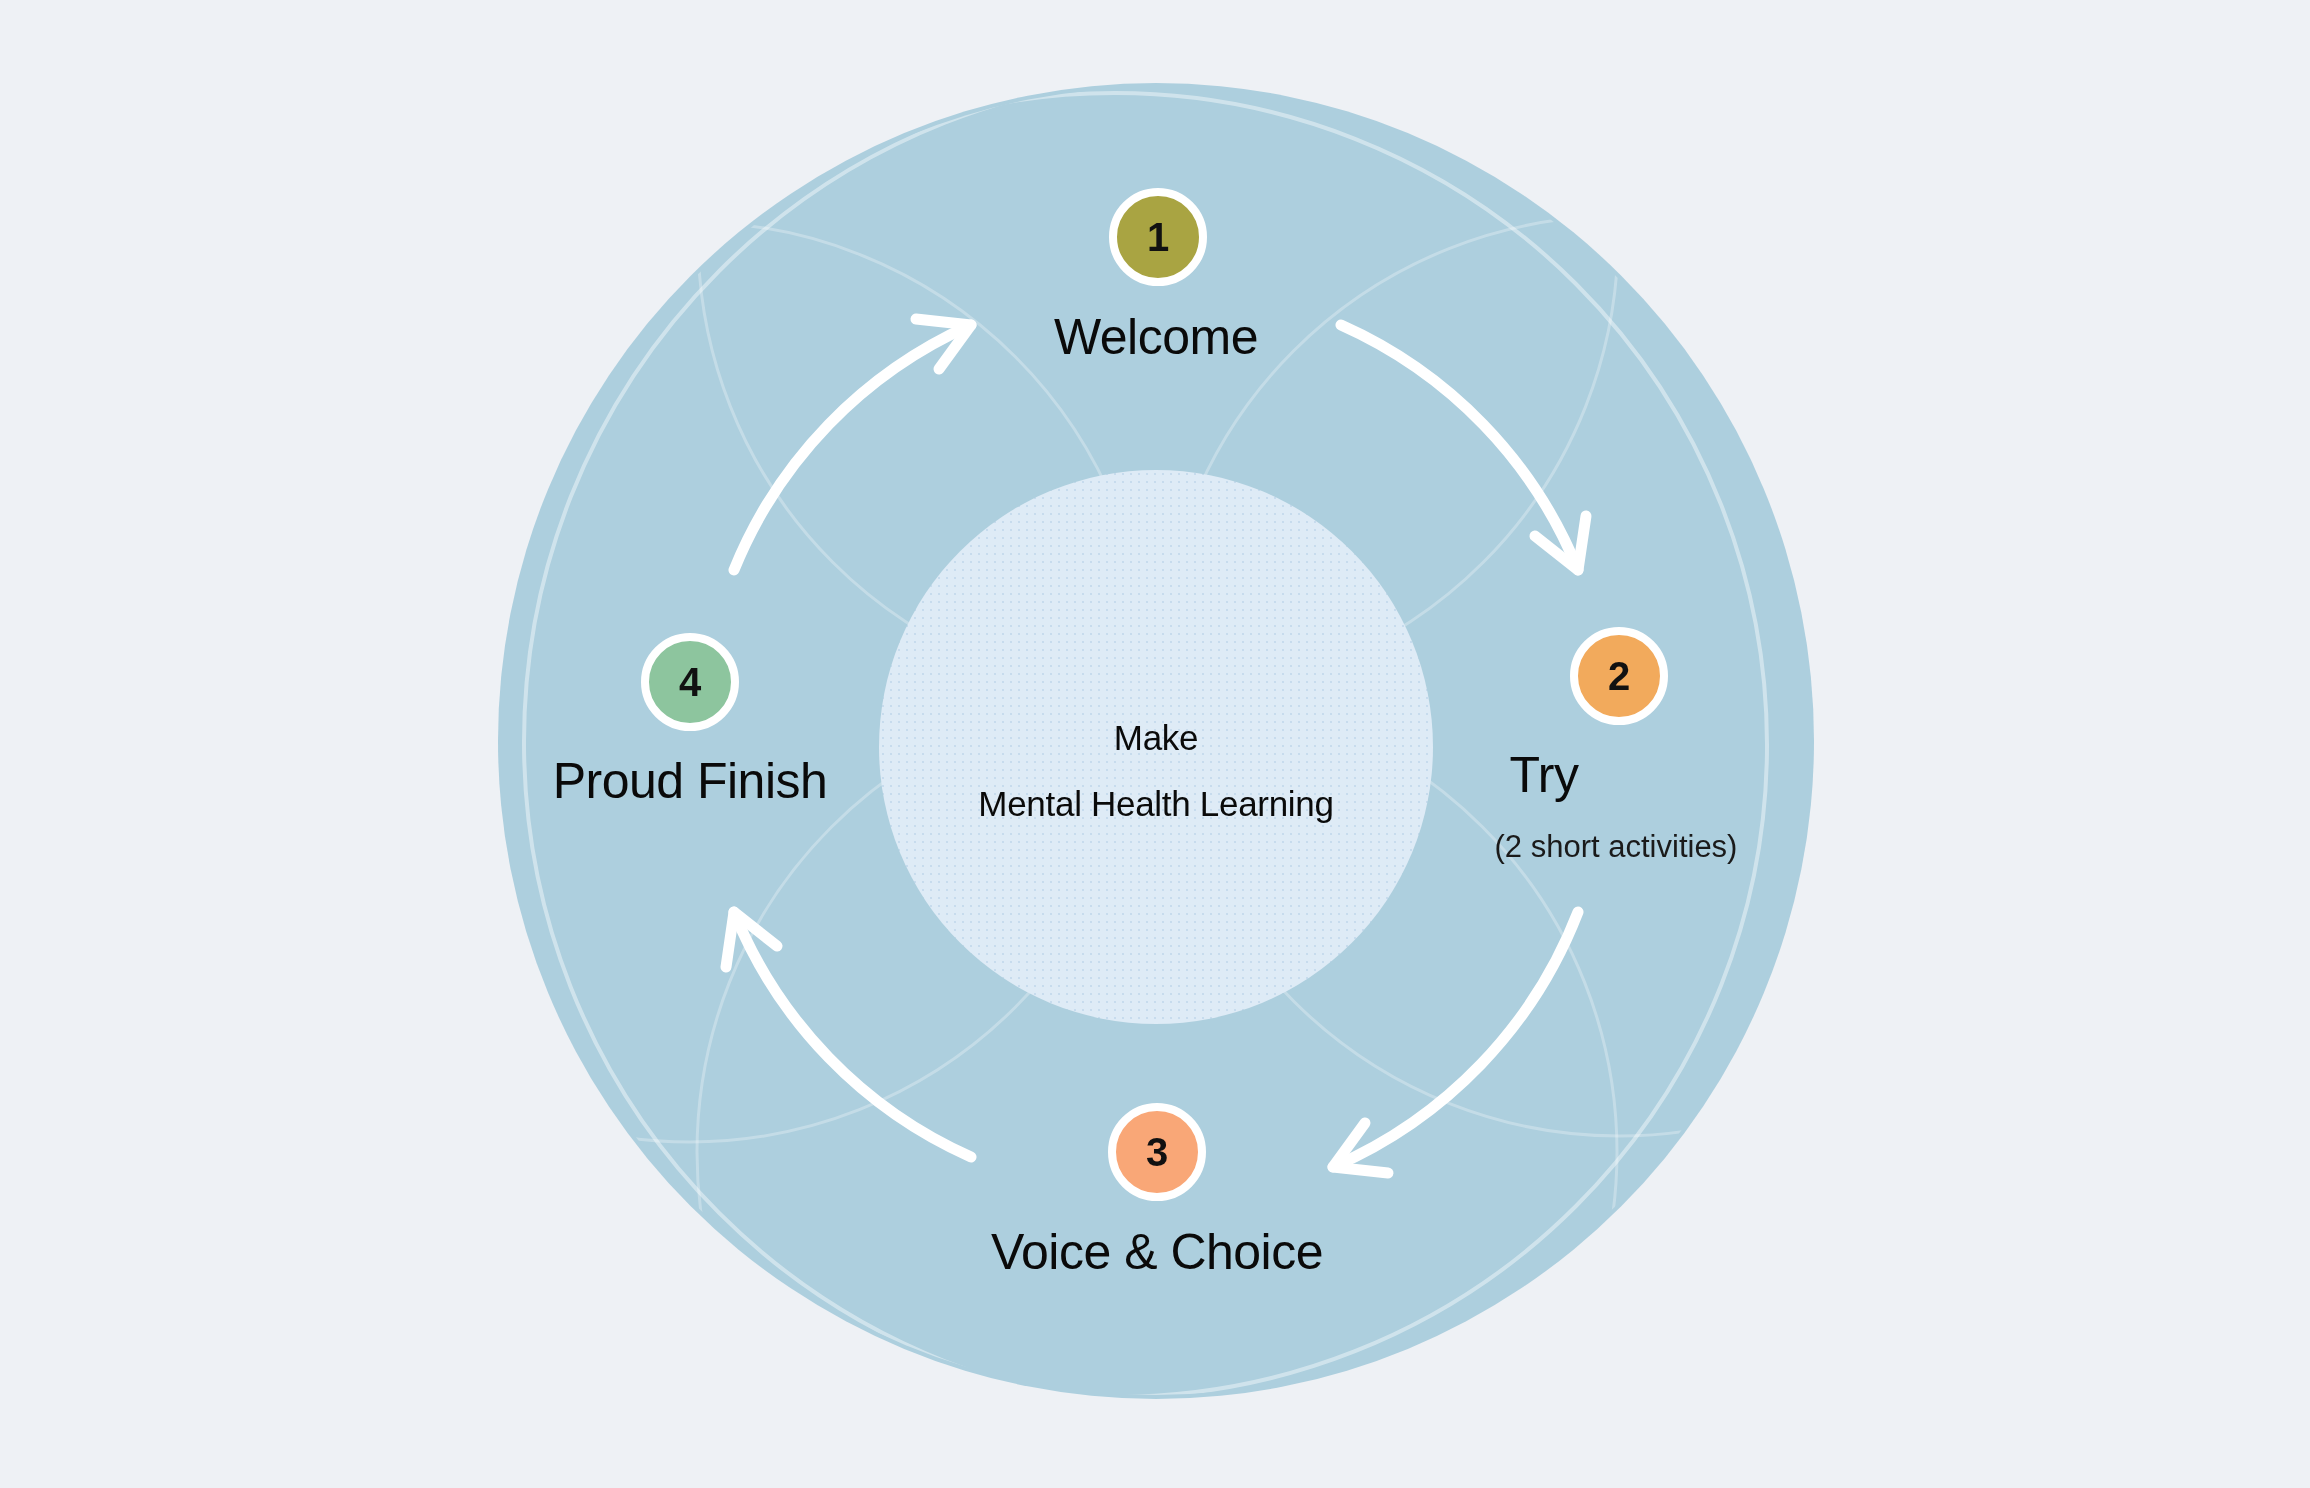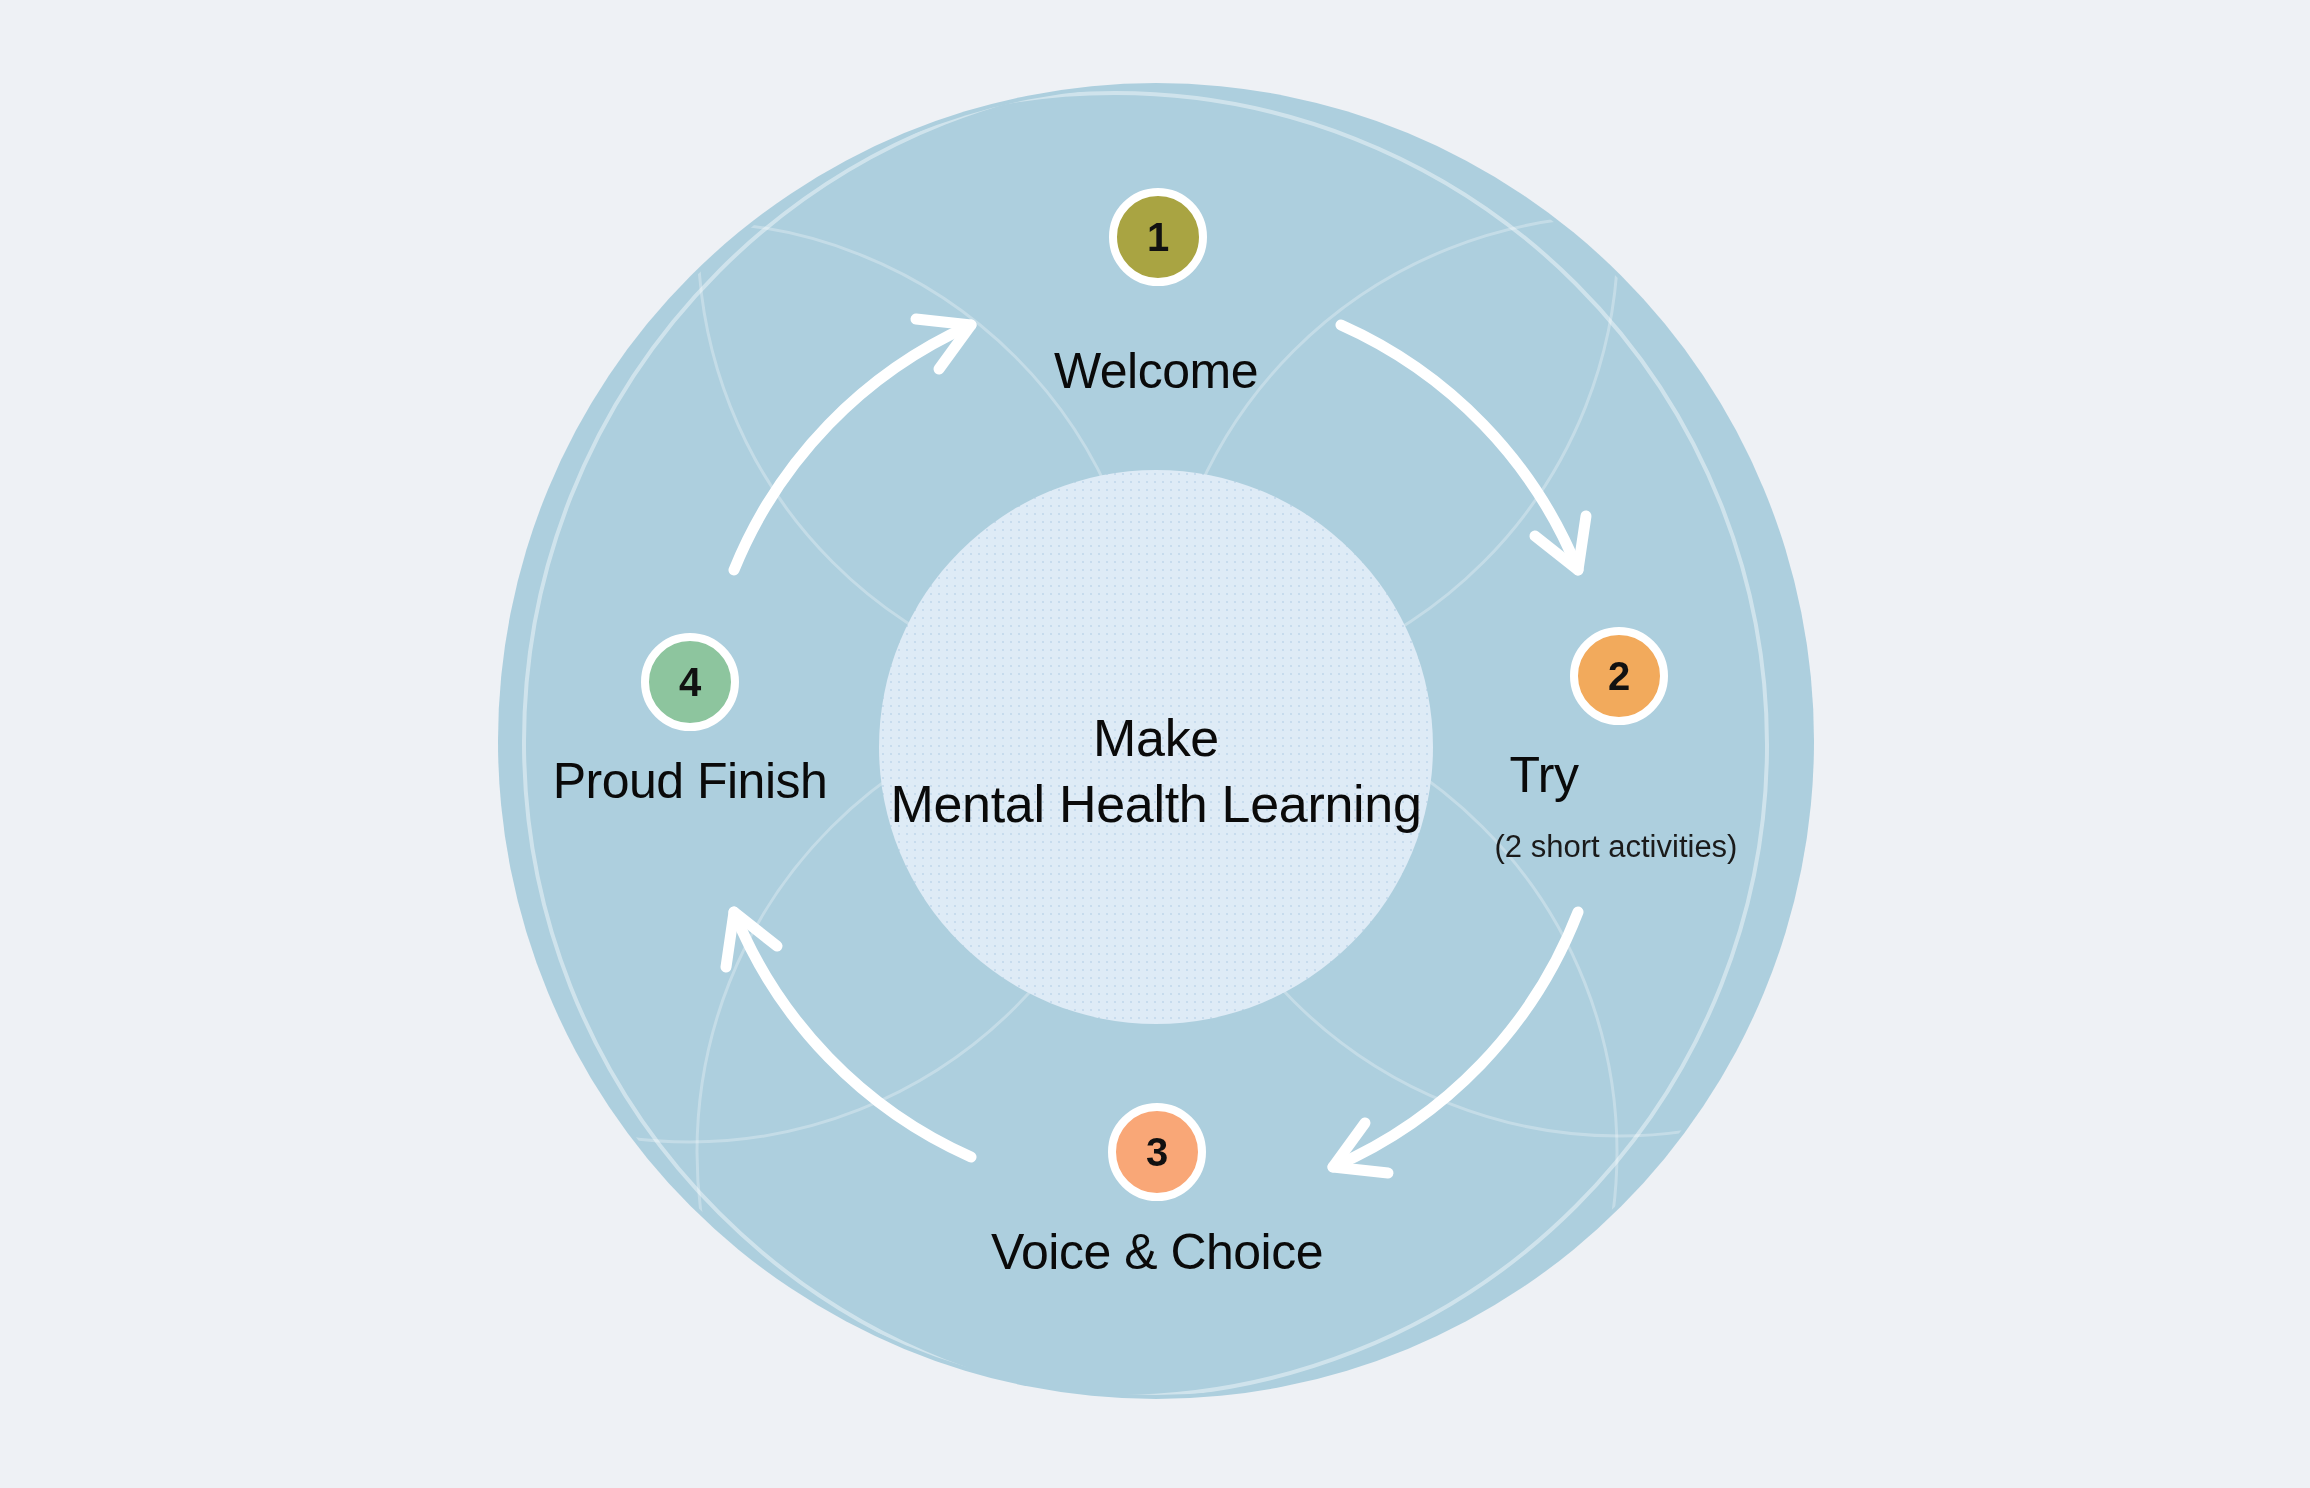--- a/index.html
+++ b/index.html
@@ -33,21 +33,21 @@
     border-radius: 50%;
     background-color: #deebf6;
     background-image: radial-gradient(rgba(140,178,212,0.28) 1.2px, transparent 1.3px);
     background-size: 8px 8px;
   }
   .center-text {
     position: absolute;
     left: 1156px; top: 771px;
     transform: translate(-50%, -50%);
     text-align: center;
-    font-size: 52px;
+    font-size: 35px;
     font-weight: 500;
     line-height: 66px;
     letter-spacing: -0.3px;
     color: #0a0a0a;
     white-space: nowrap;
   }
   .node {
     position: absolute;
     width: 82px; height: 82px;
     border: 8px solid #ffffff;
@@ -76,21 +76,21 @@
     transform: translate(-50%, -50%);
     font-size: 31px;
     font-weight: 400;
     color: #1a1a1a;
     white-space: nowrap;
   }
   .pos-node-1 { left: 1158px; top: 237px; }
   .pos-node-2 { left: 1619px; top: 676px; }
   .pos-node-3 { left: 1157px; top: 1152px; }
   .pos-node-4 { left: 690px;  top: 682px; }
-  .pos-label-1 { left: 1156px; top: 337px; margin-top: 34px; }
+  .pos-label-1 { left: 1156px; top: 337px; }
   .pos-label-2 { left: 1544px; top: 775px; }
   .pos-sublabel-2 { left: 1616px; top: 847px; }
   .pos-label-3 { left: 1157px; top: 1252px; }
   .pos-label-4 { left: 690px;  top: 781px; text-align: right; }
 </style>
 </head>
 <body>
 
 <div class="canvas" style="background-color: rgb(238, 241, 245);">
 

